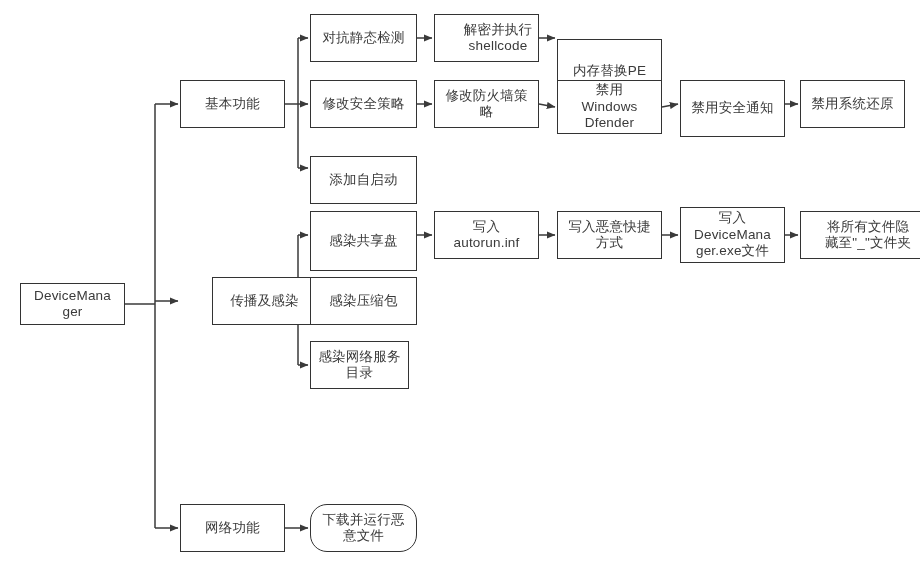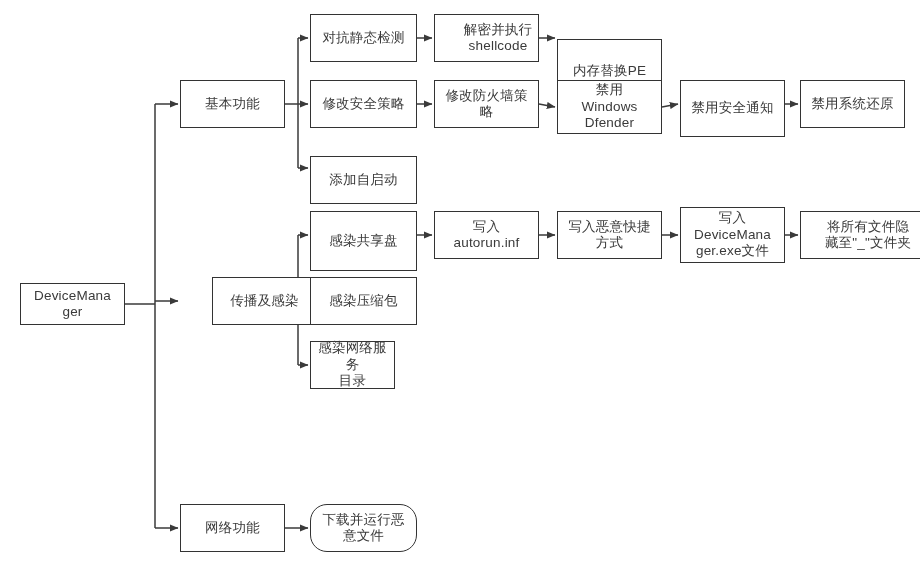--- a/index.html
+++ b/index.html
@@ -111,19 +111,19 @@
       <div class="node" style="left: 434px; top: 211px; width: 105px; height: 48px;">写入
 autorun.inf</div>
       <div class="node" style="left: 557px; top: 211px; width: 105px; height: 48px;">写入恶意快捷
 方式</div>
       <div class="node" style="left: 680px; top: 207px; width: 105px; height: 56px;">写入
 DeviceMana
 ger.exe文件</div>
       <div class="node" style="left: 800px; top: 211px; width: 128px; height: 48px; padding-left: 12px;">将所有文件隐
 藏至"_"文件夹</div>
       <div class="node" style="left: 310px; top: 277px; width: 107px; height: 48px;">感染压缩包</div>
-      <div class="node" style="left: 310px; top: 341px; width: 85px; height: 48px;">感染网络服务
+      <div class="node" style="left: 310px; top: 341px; width: 99px; height: 48px;">感染网络服务
 目录</div>
       <div class="node" style="left: 180px; top: 504px; width: 105px; height: 48px;">网络功能</div>
       <div class="node" style="left: 310px; top: 504px; width: 107px; height: 48px; border-radius: 17px;">下载并运行恶
 意文件</div>
     </div>
 </div>
 
 </body></html>

